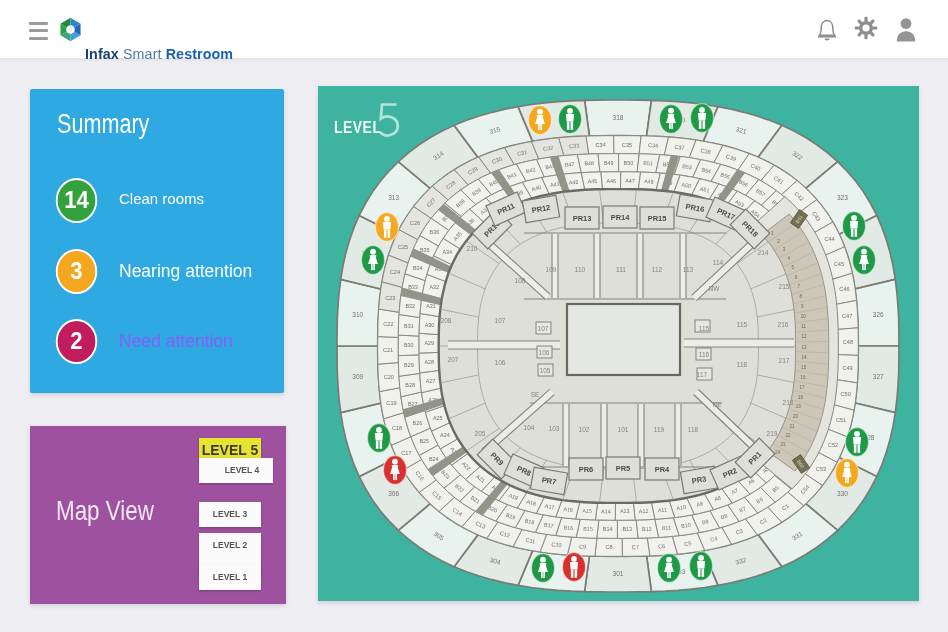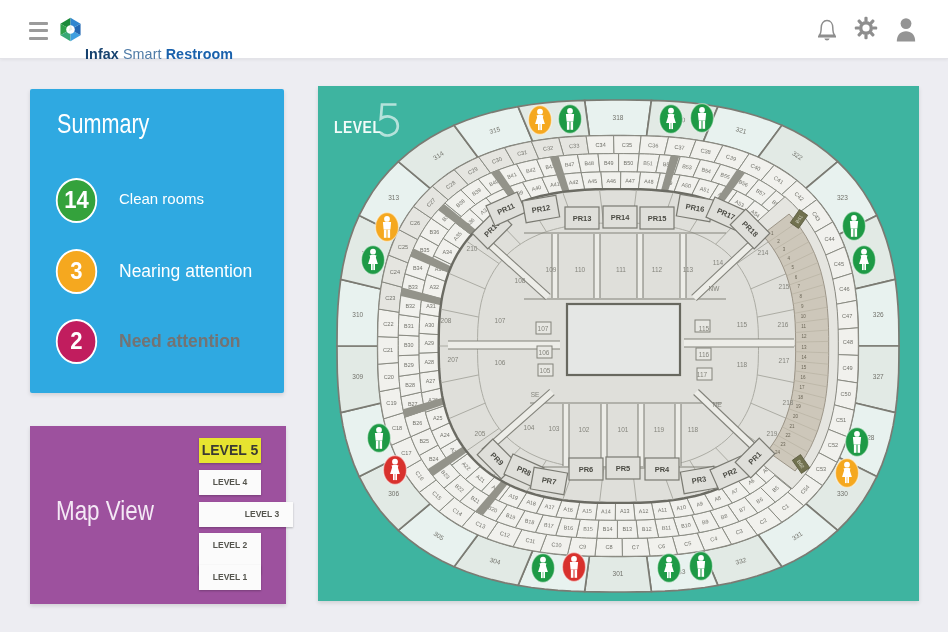--- a/index.html
+++ b/index.html
@@ -66,31 +66,31 @@
 
 <div class="abs" style="left:57px;top:109px;font-size:27px;color:#FFFFFF;transform:scaleX(0.8);transform-origin:left;">Summary</div>
 
 <div class="abs" style="left:53.5px;top:177.5px;width:45px;height:45px;border-radius:50%;background:#34A23C;border:2.5px solid #FFFFFF;box-sizing:border-box;text-align:center;line-height:40px;font-size:24px;font-weight:bold;color:#FFFFFF;transform:scaleX(0.92);">14</div>
 <div class="abs" style="left:119px;top:190px;font-size:15px;color:#FFFFFF;">Clean rooms</div>
 
 <div class="abs" style="left:53.5px;top:248.5px;width:45px;height:45px;border-radius:50%;background:#F5A81F;border:2.5px solid #FFFFFF;box-sizing:border-box;text-align:center;line-height:40px;font-size:24px;font-weight:bold;color:#FFFFFF;transform:scaleX(0.92);">3</div>
 <div class="abs" style="left:119px;top:261px;font-size:17.5px;color:#FFFFFF;">Nearing attention</div>
 
 <div class="abs" style="left:53.5px;top:318.5px;width:45px;height:45px;border-radius:50%;background:#C11D5E;border:2.5px solid #FFFFFF;box-sizing:border-box;text-align:center;line-height:40px;font-size:24px;font-weight:bold;color:#FFFFFF;transform:scaleX(0.92);">2</div>
-<div class="abs" style="left:119px;top:331px;font-size:17.5px;color:#737373;font-weight:bold;">Need attention</div>
+<div class="abs" style="left:119px;top:331px;font-size:17.5px;color:#8b5cf6;">Need attention</div>
 
 <div class="abs" style="left:30px;top:426px;width:256px;height:178px;background:#9D519E;box-shadow:0 2px 4px rgba(0,0,0,0.12);"></div>
 
 <div class="abs" style="left:56px;top:495px;font-size:28px;color:#F4E9F5;transform:scaleX(0.8);transform-origin:left;">Map View</div>
 
 <div class="abs" style="left:199px;top:438px;width:62px;height:25px;background:#E7E430;box-shadow:0 1px 2px rgba(0,0,0,0.25);text-align:center;line-height:25px;font-size:14px;font-weight:bold;color:#3A3A33;">LEVEL 5</div>
 
-<div class="abs" style="left:199px;top:470px;width:62px;height:25px;background:#FBFBFB;box-shadow:0 1px 2px rgba(0,0,0,0.25);text-align:center;line-height:25px;font-size:8.5px;font-weight:bold;color:#55554E;">LEVEL 4</div>
-
-<div class="abs" style="left:199px;top:502px;width:62px;height:25px;background:#FBFBFB;box-shadow:0 1px 2px rgba(0,0,0,0.25);text-align:center;line-height:25px;font-size:8.5px;font-weight:bold;color:#55554E;padding-left:32px;">LEVEL 3</div>
+<div class="abs" style="left:199px;top:458px;width:62px;height:25px;background:#FBFBFB;box-shadow:0 1px 2px rgba(0,0,0,0.25);text-align:center;line-height:25px;font-size:8.5px;font-weight:bold;color:#55554E;padding-left:12px;">LEVEL 4</div>
+
+<div class="abs" style="left:199px;top:502px;width:62px;height:25px;background:#FBFBFB;box-shadow:0 1px 2px rgba(0,0,0,0.25);text-align:center;line-height:25px;font-size:8.5px;font-weight:bold;color:#55554E;">LEVEL 3</div>
 
 <div class="abs" style="left:199px;top:533px;width:62px;height:41px;background:#FBFBFB;box-shadow:0 1px 2px rgba(0,0,0,0.25);text-align:center;line-height:25px;font-size:8.5px;font-weight:bold;color:#55554E;">LEVEL 2</div>
 
 <div class="abs" style="left:199px;top:565px;width:62px;height:25px;background:#FBFBFB;box-shadow:0 1px 2px rgba(0,0,0,0.25);text-align:center;line-height:25px;font-size:8.5px;font-weight:bold;color:#55554E;">LEVEL 1</div>
 
 <div class="abs" style="left:318px;top:86px;width:601px;height:515px;background:#3EB4A0;box-shadow:0 2px 4px rgba(0,0,0,0.12);"></div>
 
 <div class="abs" style="left:334px;top:117.5px;font-size:17px;font-weight:bold;color:#F2FBF9;letter-spacing:0.6px;transform:scaleX(0.82);transform-origin:left;">LEVEL</div>
 
 <svg class="abs" style="left:318px;top:86px;" width="601" height="515" viewBox="318 86 601 515">

